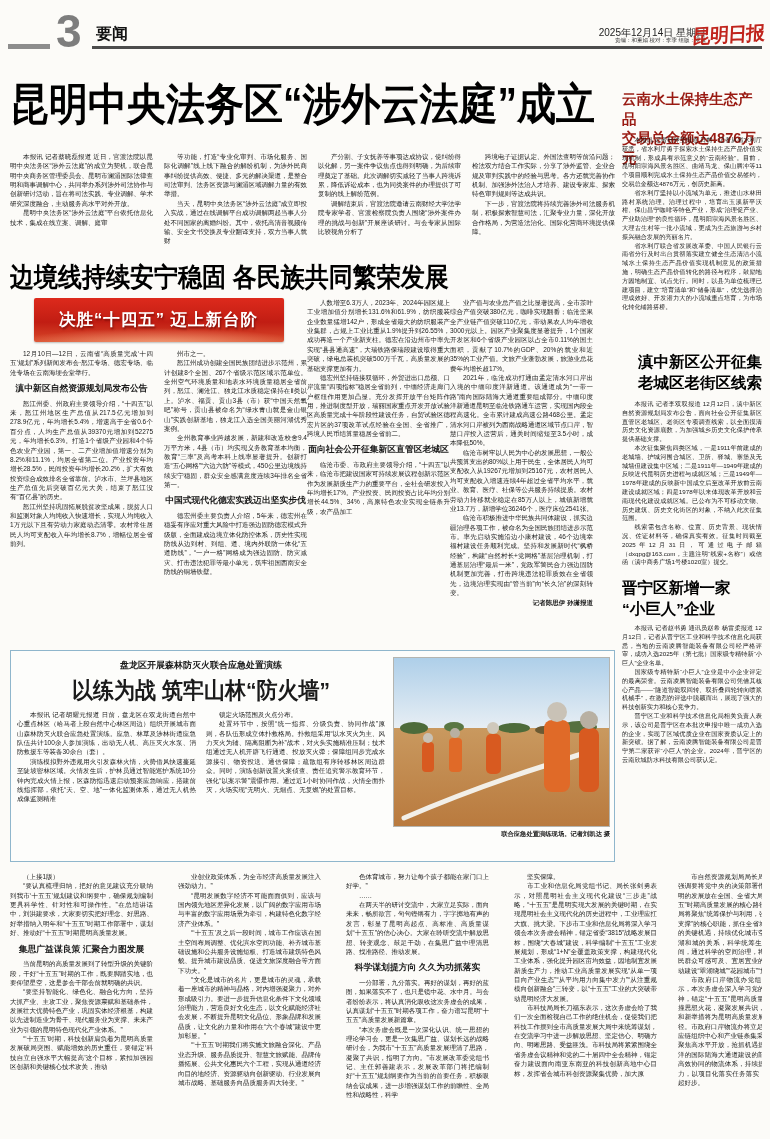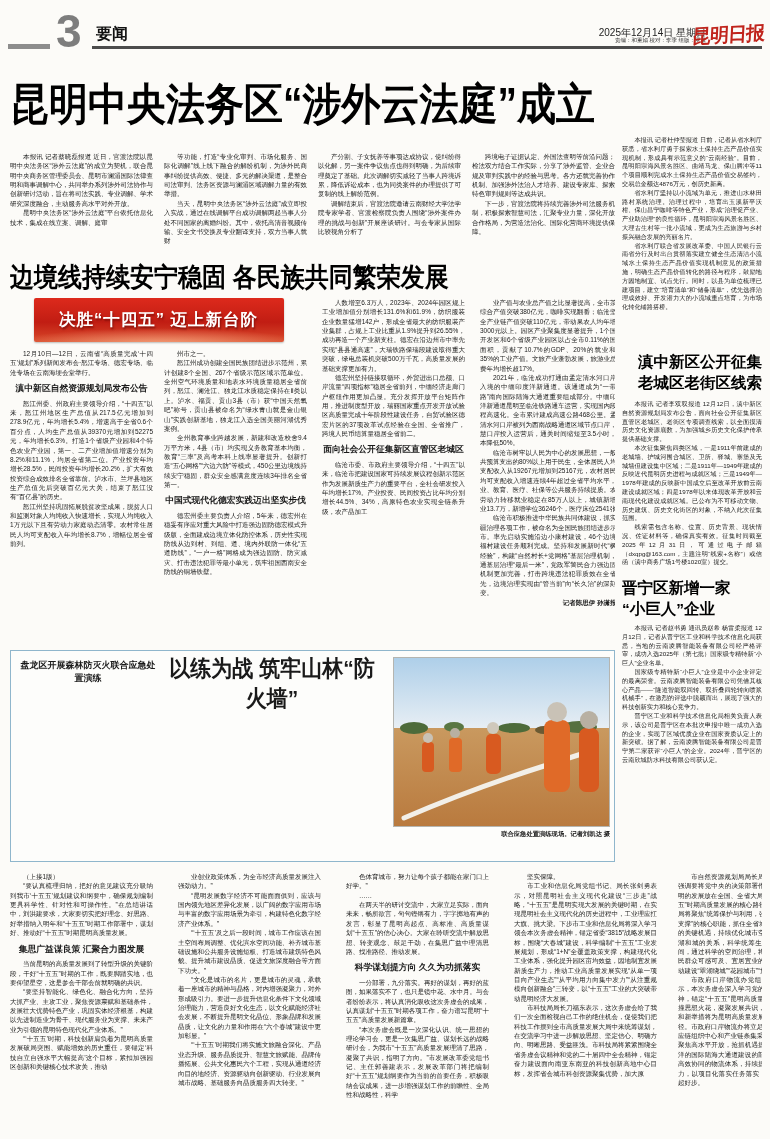--- a/index.html
+++ b/index.html
@@ -26,21 +26,21 @@
   .rail-title1{left:622px;top:90px;width:140px;font-size:14.5px;font-weight:900;color:#991a12;line-height:1.35;}
   .rail-title{width:140px;font-size:15.5px;font-weight:900;color:#000;line-height:1.35;}
   .sub-head{font-weight:900;font-size:8.8px;text-align:center;margin:5px 0 4px 0;text-indent:0 !important;}
   .col-byline{text-align:right;font-weight:bold;margin-top:3px;}
   
   .banner{position:relative;width:250px;height:44px;margin:0 auto 7px auto;background:linear-gradient(180deg,#dd2a1c 0%,#c11d13 55%,#d8492a 100%);border-radius:2px;display:flex;align-items:center;justify-content:center;overflow:hidden;box-shadow:0 1px 2px rgba(0,0,0,.25);}
   .banner::after{content:"";position:absolute;left:-12%;right:-12%;bottom:-20px;height:34px;background:radial-gradient(ellipse at center,rgba(250,180,140,.85) 0%,rgba(250,180,140,0) 70%);}
   .banner-text{position:relative;color:#fff;font-size:16.5px;font-weight:900;text-shadow:1px 1.5px 2px rgba(80,0,0,.55);letter-spacing:1px;z-index:2;}
   
   .firebox{left:10px;top:650px;width:605px;height:212px;border:1px solid #8fb6cc;background:#fdfdfb;box-sizing:border-box;display:flex;padding:6px;gap:8px;}
-  .fb-left{width:368px;flex:0 0 368px;display:flex;flex-direction:row;}
+  .fb-left{width:368px;flex:0 0 368px;display:flex;flex-direction:column;}
   .fb-eyebrow{font-size:9px;font-weight:bold;text-align:center;margin-top:2px;}
   .fb-headline{font-size:21px;font-weight:900;text-align:center;margin:4px 0 6px 0;transform:scaleY(1.08);}
   .fb-cols{display:flex;gap:10px;overflow:hidden;flex:1;}
   .fb-col{width:179px;flex:0 0 179px;font-size:6.5px;line-height:1.44;text-align:justify;overflow:hidden;}
   .fb-col p{margin:0;text-indent:2em;}
   .fb-right{flex:1;display:flex;flex-direction:column;}
   .fb-photo{width:215px;height:168px;border:1px solid #b5b5b0;}
   .fb-caption{font-size:6.3px;font-weight:bold;text-align:right;margin-top:3px;}
   
   .jump-wrap{left:10px;top:872px;width:752px;height:260px;display:flex;gap:25px;overflow:hidden;}
@@ -74,20 +74,24 @@
     <div class="bcol">
         <p>产分割、子女抚养等事项达成协议，使纠纷得以化解，另一案件争议焦点也得到明确，为后续审理奠定了基础。此次调解切实减轻了当事人跨境诉累，降低诉讼成本，也为同类案件的办理提供了可复制的线上解纷范例。</p>
         <p>调解结束后，官渡法院邀请云南财经大学法学院专家学者、官渡检察院负责人围绕“涉外案件办理的挑战与创新”开展座谈研讨。与会专家从国际比较视角分析了</p>
       </div>
     <div class="bcol">
         <p>跨境电子证据认定、外国法查明等前沿问题；检法双方结合工作实际，分享了涉外监管、企业合规及审判实践中的经验与思考。各方还就完善协作机制、加强涉外法治人才培养、建设专家库、探索特色审判规则等达成共识。</p>
         <p>下一步，官渡法院将持续完善涉外司法服务机制，积极探索智慧司法，汇聚专业力量，深化开放合作格局，为营造法治化、国际化营商环境提供保障。</p>
       </div>
   </div>
 
+  <div class="abs rail-title1">
+    <div>云南水土保持生态产品</div>
+    <div>交易总金额达4876万元</div>
+  </div>
   <div class="abs railcol" style="left:622px;top:136px;width:140px;height:206px;">
       <p>本报讯 记者杜仲莹报道 日前，记者从省水利厅获悉，省水利厅勇于探索水土保持生态产品价值实现机制，形成具有示范意义的“云南经验”。目前，昆明阳宗海风景名胜区、曲靖马龙、保山腾冲等11个项目顺利完成水土保持生态产品价值交易签约，交易总金额达4876万元，创历史新高。</p>
       <p>省水利厅坚持以小流域为单元，推进山水林田路村系统治理。治理过程中，培育出玉溪新平沃柑、保山昌宁咖啡等特色产业，形成“治理促产业、产业助治理”的良性循环，昆明阳宗海风景名胜区、大理古生村等一批小流域，更成为生态旅游与乡村振兴融合发展的亮丽名片。</p>
       <p>省水利厅联合省发展改革委、中国人民银行云南省分行及时出台贯彻落实建立健全生态清洁小流域水土保持生态产品价值实现机制意见的政策措施，明确生态产品价值转化的路径与程序，鼓励地方因地制宜、试点先行。同时，以县为单位梳理已建项目，建立“培育清单”和“储备清单”，优先选择治理成效好、开发潜力大的小流域重点培育，为市场化转化铺路搭桥。</p>
     </div>
 
   <div class="abs rail-title" style="left:622px;top:352px;text-align:right;">
     <div>滇中新区公开征集</div>
     <div>老城区老街区线索</div>
   </div>
@@ -102,21 +106,21 @@
     <div>“小巨人”企业</div>
   </div>
   <div class="abs railcol" style="left:622px;top:624px;width:140px;height:222px;">
       <p>本报讯 记者赵书勇 通讯员赵希 杨雷柔报道 12月12日，记者从晋宁区工业和科学技术信息化局获悉，当地的云南凌腾智能装备有限公司经严格评审，成功入选2025年（第七批）国家级专精特新“小巨人”企业名单。</p>
       <p>国家级专精特新“小巨人”企业是中小企业评定的最高荣誉。云南凌腾智能装备有限公司凭借其核心产品——“隧道智能双回转、双折叠四轮转向喷浆机械手”，在激烈的评选中脱颖而出，展现了强大的科技创新实力和核心竞争力。</p>
       <p>晋宁区工业和科学技术信息化局相关负责人表示，该公司是晋宁区在本批次申报中唯一成功入选的企业，实现了区域优质企业在国家资质认定上的新突破。据了解，云南凌腾智能装备有限公司是晋宁第二家获评“小巨人”的企业。2024年，晋宁区的云南欣城防水科技有限公司获认定。</p>
     </div>
 
   <div class="abs second-headline">边境线持续安宁稳固  各民族共同繁荣发展</div>
 
-  <div class="abs" style="left:10px;top:298px;width:605px;height:346px;display:flex;gap:15px;overflow:hidden;">
+  <div class="abs" style="left:10px;top:298px;width:605px;height:346px;display:flex;gap:0;overflow:hidden;">
 
     <div style="width:297px;flex:0 0 297px;display:flex;flex-direction:column;">
       <div class="banner">
         <span class="banner-text">决胜“十四五”  迈上新台阶</span>
       </div>
       <div style="display:flex;gap:11px;flex:1;overflow:hidden;">
         <div class="bcol">
           <div>
               <p>12月10日—12日，云南省“高质量完成‘十四五’规划”系列新闻发布会·怒江专场、德宏专场、临沧专场在云南海埂会堂举行。</p>
             </div>

